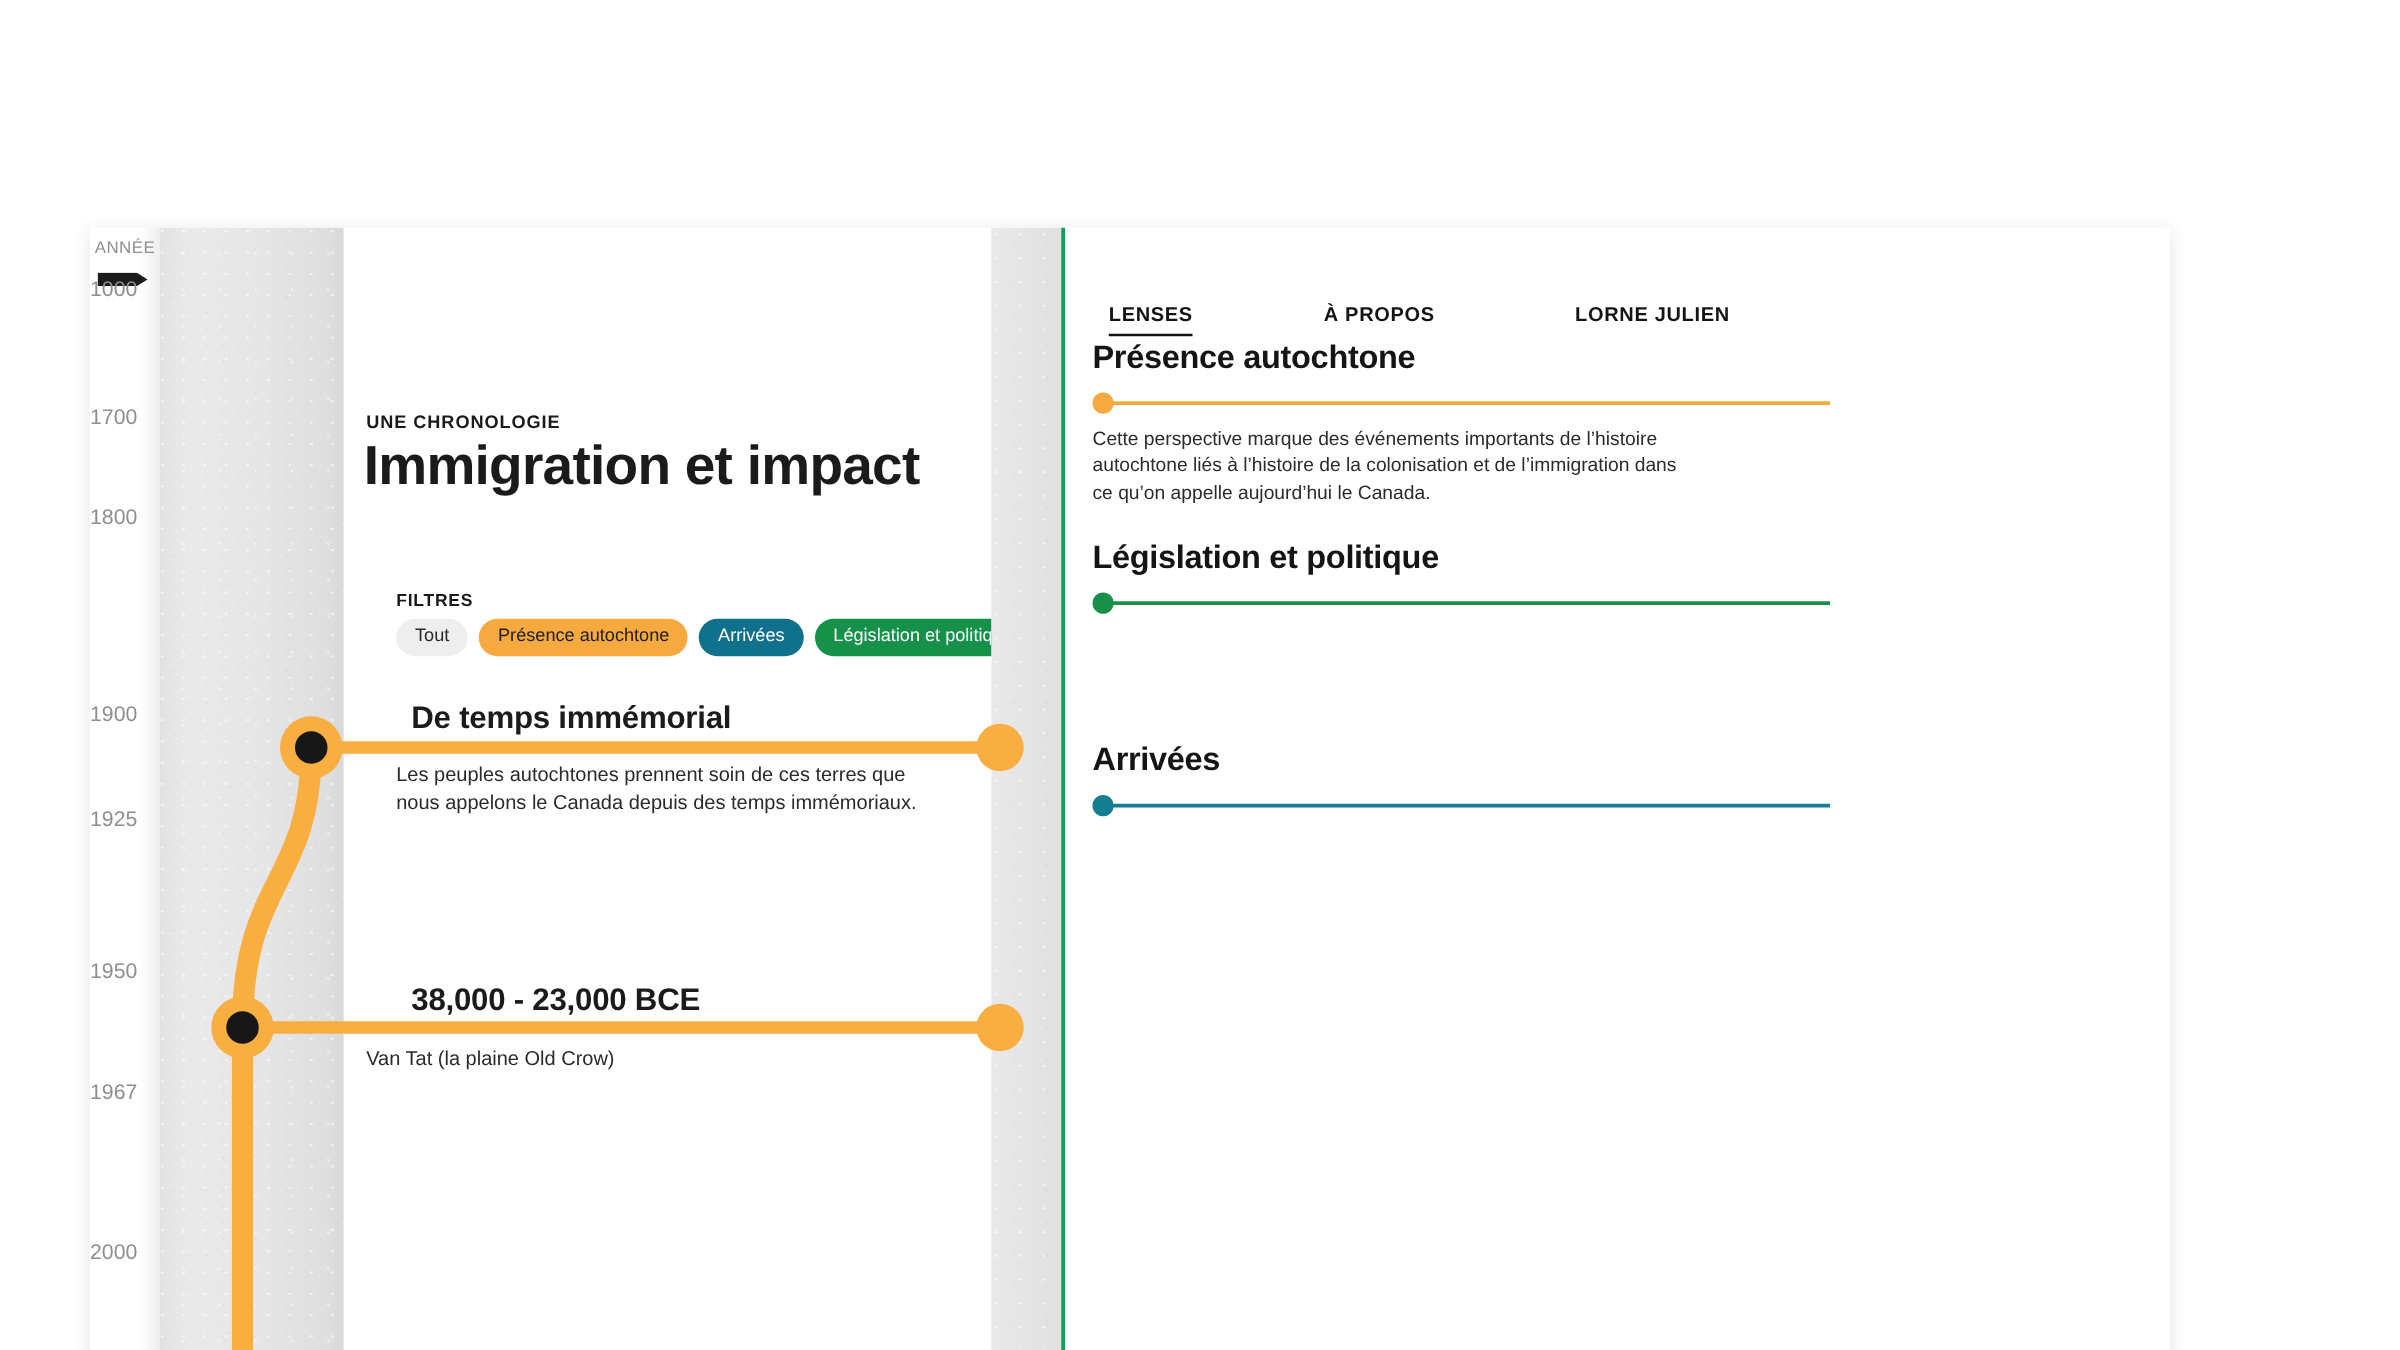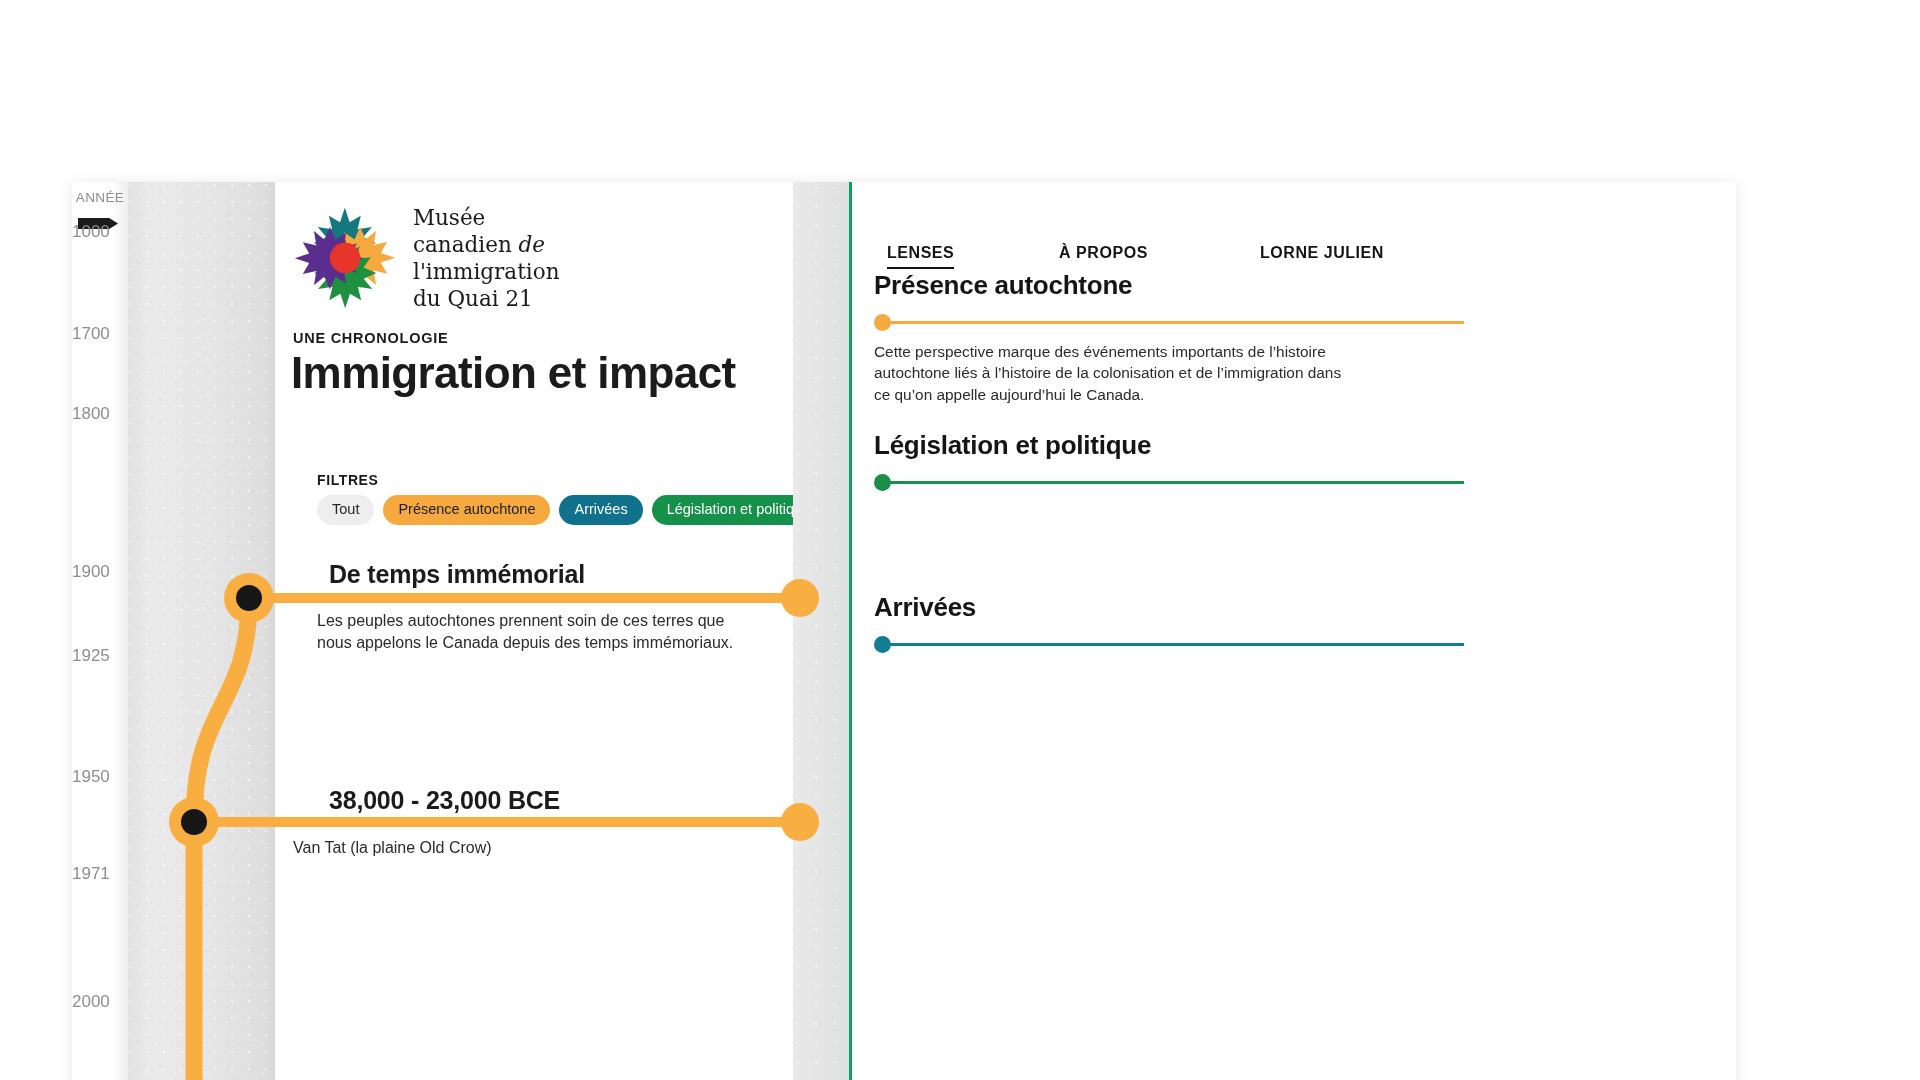--- a/index.html
+++ b/index.html
@@ -181,46 +181,29 @@
   <div id="yearRail">
     <div class="rail-title">ANNÉE</div>
     <div class="rail-marker"></div>
     <div id="yearTicks">
         <div class="year-tick" style="top: 40px;">1000</div>
         <div class="year-tick" style="top: 142px;">1700</div>
         <div class="year-tick" style="top: 222px;">1800</div>
         <div class="year-tick" style="top: 380px;">1900</div>
         <div class="year-tick" style="top: 464px;">1925</div>
         <div class="year-tick" style="top: 545px; margin-top: 40px;">1950</div>
-        <div class="year-tick" style="top: 682px;">1971</div>
+        <div class="year-tick" style="top: 682px;">1967</div>
         <div class="year-tick" style="top: 810px;">2000</div>
       </div>
   </div>
 
   <div id="track"></div>
 
   <div id="centerCol">
 
-    <div class="logo-wrap">
-      <svg class="logo-mark" viewBox="0 0 120 120">
-        <g id="leafGroup">
-            <path d="M60 6 L66 24 L80 16 L76 33 L94 30 L83 43 L99 50 L83 57 L92 70 L75 68 L78 84 L66 74 L60 92 L54 74 L42 84 L45 68 L28 70 L37 57 L21 50 L37 43 L26 30 L44 33 L40 16 L54 24 Z" fill="#13797F" transform="rotate(0 60 60) translate(0 -8) scale(0.92) translate(5 5)"></path>
-            <path d="M60 6 L66 24 L80 16 L76 33 L94 30 L83 43 L99 50 L83 57 L92 70 L75 68 L78 84 L66 74 L60 92 L54 74 L42 84 L45 68 L28 70 L37 57 L21 50 L37 43 L26 30 L44 33 L40 16 L54 24 Z" fill="#F5A93E" transform="rotate(90 60 60) translate(0 -8) scale(0.92) translate(5 5)"></path>
-            <path d="M60 6 L66 24 L80 16 L76 33 L94 30 L83 43 L99 50 L83 57 L92 70 L75 68 L78 84 L66 74 L60 92 L54 74 L42 84 L45 68 L28 70 L37 57 L21 50 L37 43 L26 30 L44 33 L40 16 L54 24 Z" fill="#1E9141" transform="rotate(180 60 60) translate(0 -8) scale(0.92) translate(5 5)"></path>
-            <path d="M60 6 L66 24 L80 16 L76 33 L94 30 L83 43 L99 50 L83 57 L92 70 L75 68 L78 84 L66 74 L60 92 L54 74 L42 84 L45 68 L28 70 L37 57 L21 50 L37 43 L26 30 L44 33 L40 16 L54 24 Z" fill="#5B2D8E" transform="rotate(270 60 60) translate(0 -8) scale(0.92) translate(5 5)"></path>
-          </g>
-        <circle cx="60" cy="60" r="17.5" fill="#E8352B"></circle>
-      </svg>
-      <div class="logo-text">
-        <div>Musée</div>
-        <div><span>canadien </span><em>de</em></div>
-        <div>l'immigration</div>
-        <div>du Quai 21</div>
-      </div>
-    </div>
 
     <div class="eyebrow">UNE CHRONOLOGIE</div>
     <div class="big-title">Immigration et impact</div>
 
     <div class="filters-label">FILTRES</div>
     <div class="chips" id="chips">
         <button class="chip" style="background: rgb(238, 238, 238); color: rgb(38, 38, 38);">Tout</button>
         <button class="chip" style="background: rgb(245, 169, 62); color: rgb(29, 29, 29);">Présence autochtone</button>
         <button class="chip" style="background: rgb(15, 113, 140); color: rgb(255, 255, 255);">Arrivées</button>
         <button class="chip" style="background: rgb(21, 145, 73); color: rgb(255, 255, 255);">Législation et politique</button>

